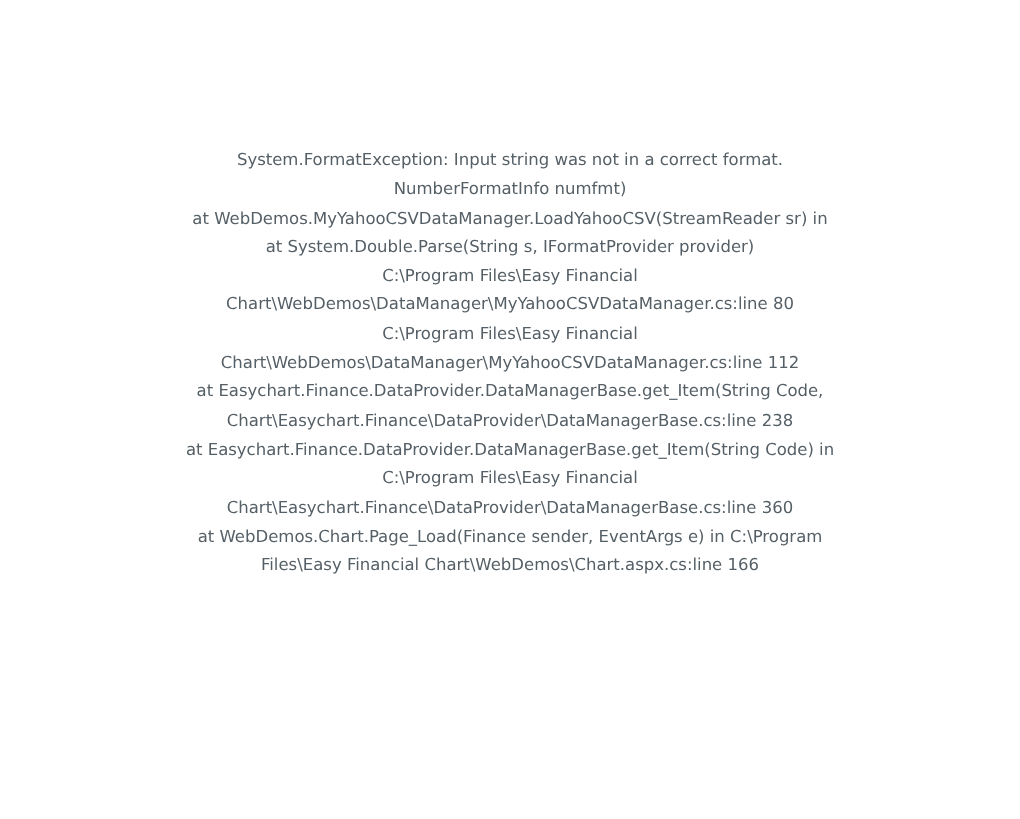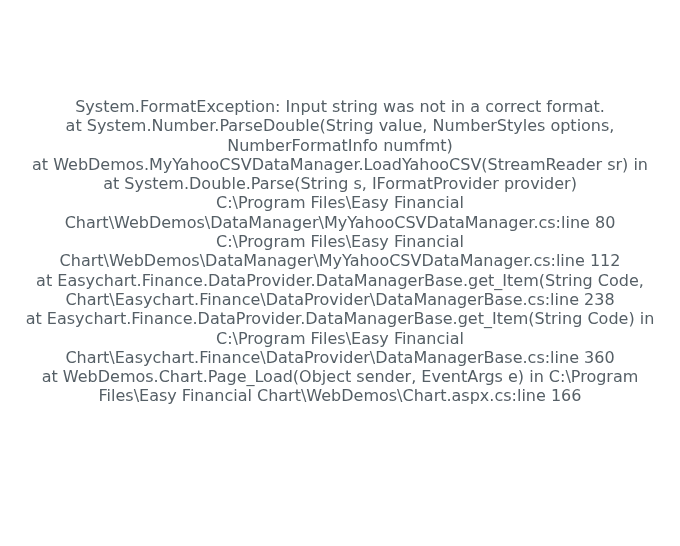--- a/index.html
+++ b/index.html
@@ -16,44 +16,43 @@
     height: 546px;
     background: #ffffff;
   }
   .stack-trace {
     position: absolute;
     top: 97px;
     left: 18px;
     right: 18px;
     text-align: center;
     font-family: "DejaVu Sans", "Liberation Sans", sans-serif;
-    font-size: 16px;
+    font-size: 11px;
     line-height: 19.3px;
     color: #555f66;
     letter-spacing: 0;
   }
   .stack-line {
     white-space: nowrap;
   }
 </style>
 </head>
 <body>
 
 <div class="error-page">
   <div class="stack-trace">
     <div class="stack-line">System.FormatException: Input string was not in a correct format.</div>
-    <div class="stack-line">at System.Number.ParseDouble(String value, NumberStyles options,</div>
     <div class="stack-line">NumberFormatInfo numfmt)</div>
     <div class="stack-line">at WebDemos.MyYahooCSVDataManager.LoadYahooCSV(StreamReader sr) in</div>
     <div class="stack-line">at System.Double.Parse(String s, IFormatProvider provider)</div>
     <div class="stack-line">C:\Program Files\Easy Financial</div>
     <div class="stack-line">Chart\WebDemos\DataManager\MyYahooCSVDataManager.cs:line 80</div>
     <div class="stack-line">C:\Program Files\Easy Financial</div>
     <div class="stack-line">Chart\WebDemos\DataManager\MyYahooCSVDataManager.cs:line 112</div>
     <div class="stack-line">at Easychart.Finance.DataProvider.DataManagerBase.get_Item(String Code,</div>
     <div class="stack-line">Chart\Easychart.Finance\DataProvider\DataManagerBase.cs:line 238</div>
     <div class="stack-line">at Easychart.Finance.DataProvider.DataManagerBase.get_Item(String Code) in</div>
     <div class="stack-line">C:\Program Files\Easy Financial</div>
     <div class="stack-line">Chart\Easychart.Finance\DataProvider\DataManagerBase.cs:line 360</div>
-    <div class="stack-line">at WebDemos.Chart.Page_Load(Object sender, EventArgs e) in C:\Program</div>
+    <div class="stack-line">at WebDemos.Chart.Page_Load(Finance sender, EventArgs e) in C:\Program</div>
     <div class="stack-line">Files\Easy Financial Chart\WebDemos\Chart.aspx.cs:line 166</div>
   </div>
 </div>
 
 </body></html>

